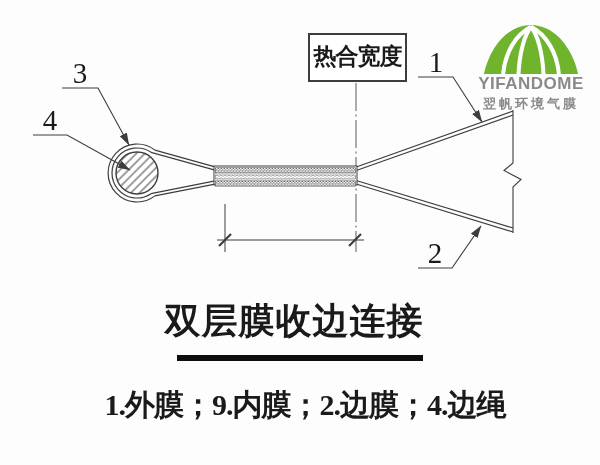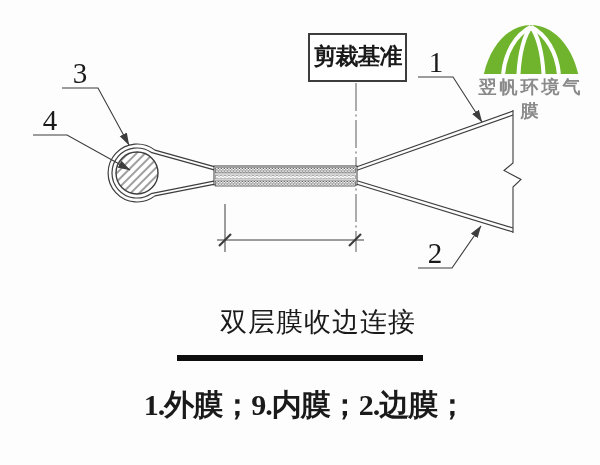--- a/index.html
+++ b/index.html
@@ -13,28 +13,28 @@
   .datum-box{
     left:308px;top:33px;width:95px;height:45px;border:2px solid #3d3d3d;background:#fff;
     font-size:23px;font-weight:bold;letter-spacing:-1px;
   }
   .callout{font-size:29px;font-weight:500;}
   .callout-1{left:417px;top:47px;width:38px;height:30px;}
   .callout-2{left:416px;top:238px;width:38px;height:30px;}
   .callout-3{left:60px;top:58px;width:40px;height:30px;}
   .callout-4{left:31px;top:105px;width:38px;height:30px;}
   .dim-label{left:226px;top:198px;width:130px;height:32px;font-size:29px;font-weight:bold;}
-  .fig-title{left:168px;top:306px;width:300px;height:32px;font-size:27px;font-weight:normal;letter-spacing:1px;}
+  .fig-title{left:144px;top:306px;width:300px;height:32px;font-size:36px;font-weight:bold;letter-spacing:1px;}
   .title-underline{position:absolute;left:177px;top:355px;width:246px;height:6px;background:#0e0e0e;}
   .legend{left:85px;top:387px;width:440px;height:36px;font-size:30px;font-weight:600;letter-spacing:-1px;}
   .logo{position:absolute;left:475px;top:24px;width:112px;text-align:center;
         font-family:"Liberation Sans","DejaVu Sans",sans-serif;}
   .logo-dome{display:block;margin:0 auto;width:98px;height:50px;}
   .logo-en{font-size:17px;font-weight:bold;color:#8a8a8a;letter-spacing:0.5px;margin-top:0px;}
-  .logo-cn{font-size:18px;font-weight:bold;color:#8a8a8a;letter-spacing:3px;margin-top:1px;}
+  .logo-cn{font-size:13px;font-weight:bold;color:#8a8a8a;letter-spacing:3px;margin-top:1px;}
 </style>
 </head>
 <body>
 
 <div class="stage">
 
   <svg class="drawing" viewBox="0 0 600 465" xmlns="http://www.w3.org/2000/svg">
     <defs>
       <pattern id="hatch" width="6" height="6" patternUnits="userSpaceOnUse" patternTransform="rotate(45)">
         <rect width="6" height="6" fill="#ffffff"></rect>
@@ -94,21 +94,21 @@
       <line x1="349" y1="246" x2="361" y2="234" stroke-width="2.2"></line>
     </g>
 
     <path d="M418,77 L453,77 L482,122" fill="none" stroke="#3d3d3d" stroke-width="1.1" marker-end="url(#arrow)"></path>
     <path d="M418,268 L452,268 L481,226" fill="none" stroke="#3d3d3d" stroke-width="1.1" marker-end="url(#arrow)"></path>
     <path d="M62,88 L98,88 L129,145" fill="none" stroke="#3d3d3d" stroke-width="1.1" marker-end="url(#arrow)"></path>
     <path d="M33,135 L67,135 L130,170" fill="none" stroke="#3d3d3d" stroke-width="1.1" marker-end="url(#arrow)"></path>
   </svg>
 
   <div class="overlay datum-box">
-    <span>剪裁基准</span>
+    <span>热合宽度</span>
   </div>
 
   <div class="overlay callout callout-1">
     <span>1</span>
   </div>
   <div class="overlay callout callout-2">
     <span>2</span>
   </div>
   <div class="overlay callout callout-3">
     <span>3</span>
@@ -121,27 +121,29 @@
   <div class="logo">
     <svg class="logo-dome" viewBox="0 0 100 52" xmlns="http://www.w3.org/2000/svg">
       <path d="M1,52 C8,21 28,1 50,1 C72,1 92,21 99,52 Z" fill="#6fb42c"></path>
       <g stroke="#ffffff" stroke-width="4.2" fill="none">
         <path d="M21,52 C23,30 34,11 50,3"></path>
         <path d="M37,52 C38,31 43,11 50,3"></path>
         <path d="M63,52 C62,31 57,11 50,3"></path>
         <path d="M79,52 C77,30 66,11 50,3"></path>
       </g>
     </svg>
+    <div class="logo-en">YIFANDOME</div>
     <div class="logo-cn">翌帆环境气膜</div>
   </div>
 
   <div class="overlay fig-title">
     <span>双层膜收边连接</span>
   </div>
   <div class="title-underline"></div>
 
   <div class="overlay legend">
     <span>1.外膜；</span>
     <span>9.内膜；</span>
     <span>2.边膜；</span>
+    <span>4.边绳</span>
   </div>
 
 </div>
 
 </body></html>

